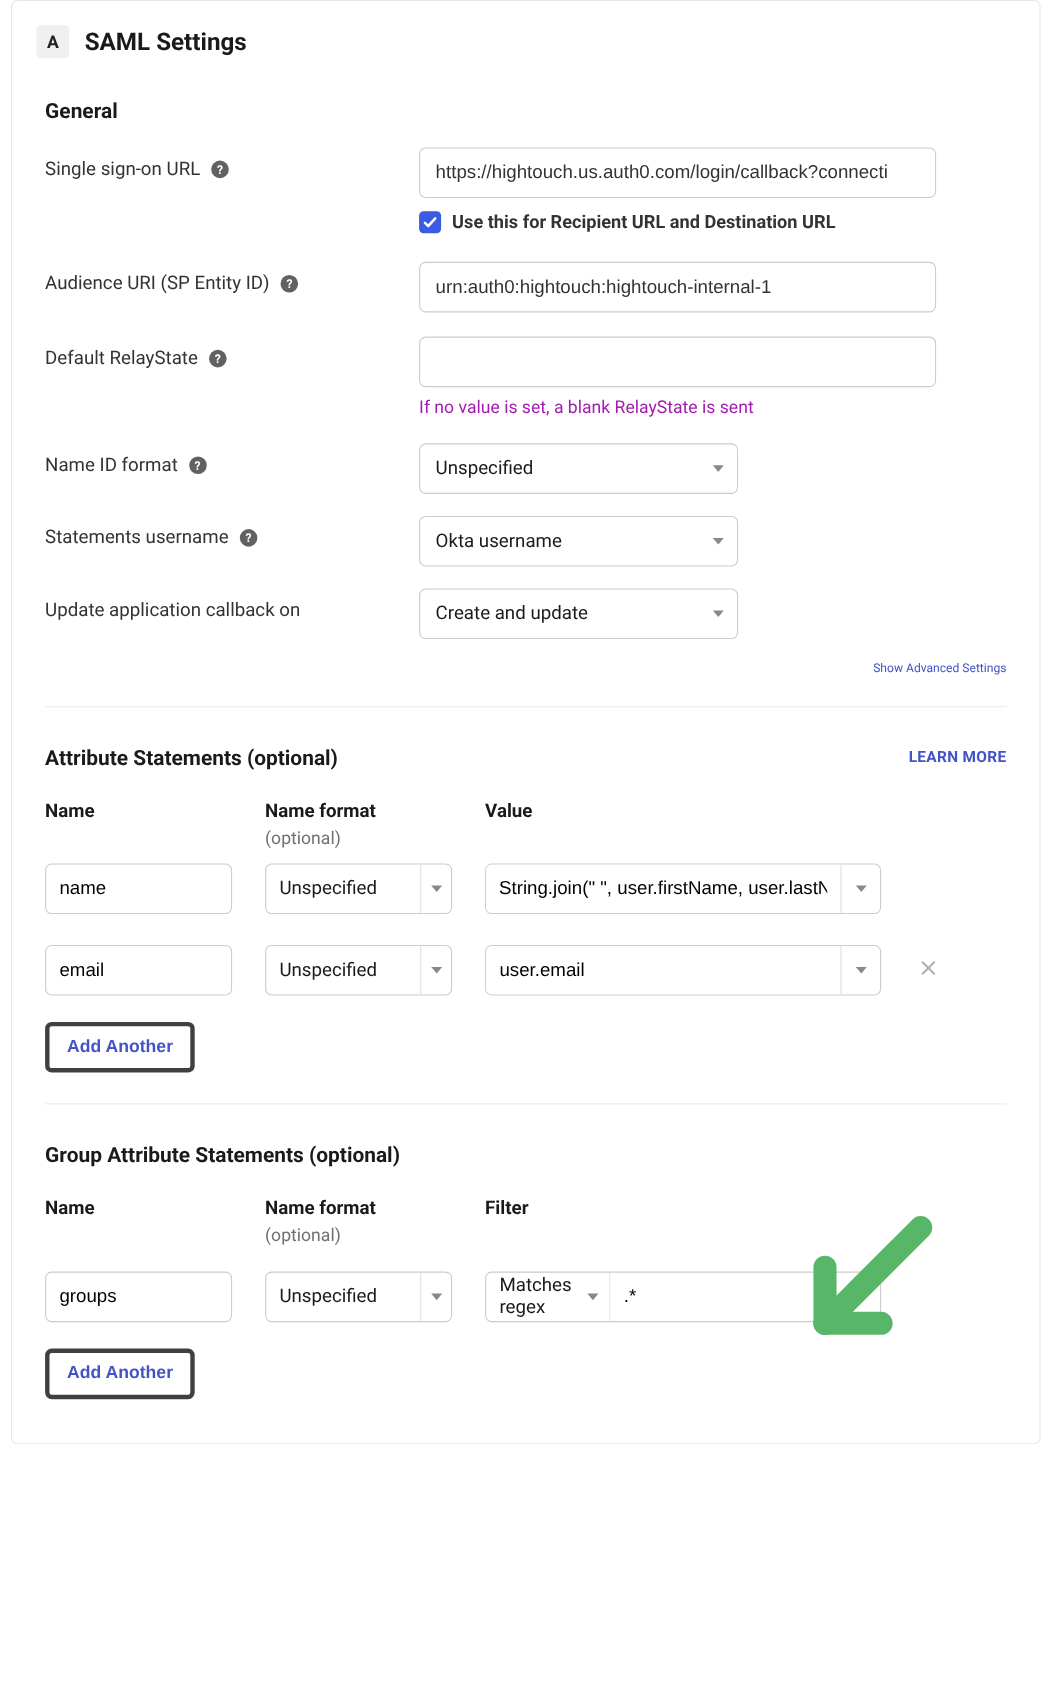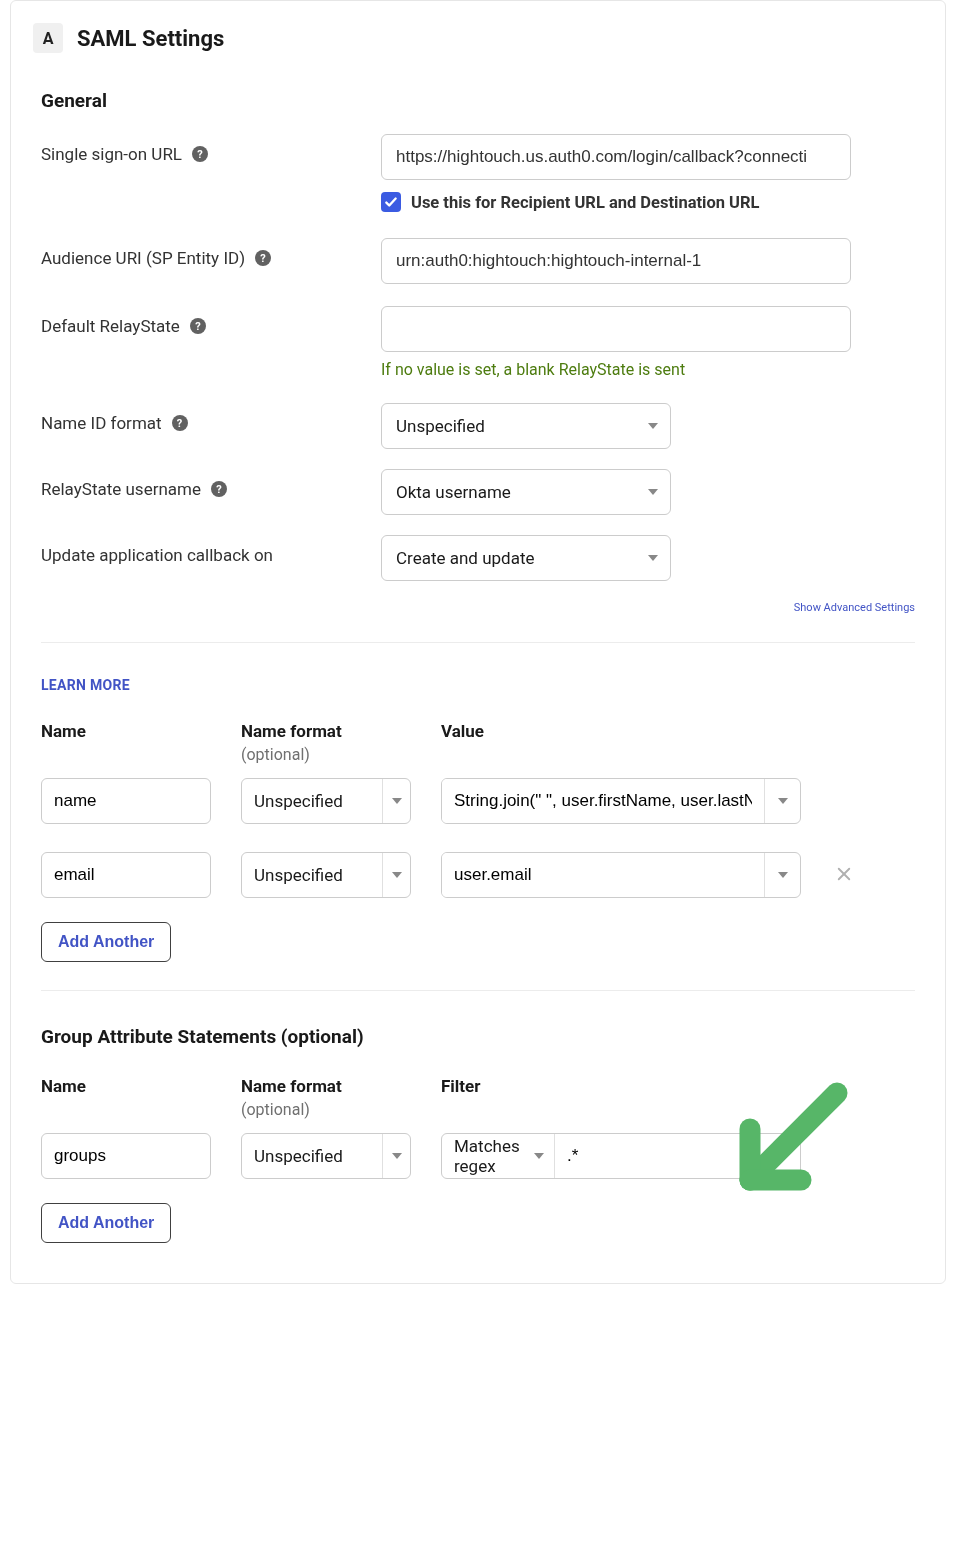--- a/index.html
+++ b/index.html
@@ -13,21 +13,21 @@
   .row { display: flex; align-items: flex-start; margin-bottom: 16px; }
   .row .label-col { width: 340px; display: flex; align-items: center; gap: 10px; padding-top: 10px; font-size: 17px; color: #333; }
   .help-icon { width: 16px; height: 16px; border-radius: 50%; background: #616161; color: #fff; font-size: 11px; display: inline-flex; align-items: center; justify-content: center; font-weight: 700; cursor: default; }
   .field-col { flex: 1; }
   .text-input { width: 100%; height: 46px; padding: 0 14px; border: 1px solid #ccc; border-radius: 6px; font-size: 17px; color: #333; background: #fff; }
   .text-input.full { width: 470px; max-width: 100%; }
   .check-row { display: flex; align-items: center; gap: 10px; margin-top: 12px; font-weight: bold; }
   .checkbox { width: 20px; height: 20px; border-radius: 4px; background: #3b5be2; display: inline-flex; align-items: center; justify-content: center; color: #fff; }
   .checkbox svg { width: 14px; height: 14px; }
   .check-label { font-size: 16.5px; color: #333; }
-  .hint { color: #4d7c0f; font-size: 16px; margin-top: 8px; }
+  .hint { color: #a21caf; font-size: 16px; margin-top: 8px; }
   .select { width: 290px; height: 46px; border: 1px solid #ccc; border-radius: 6px; background: #fff; display: flex; align-items: center; justify-content: space-between; padding: 0 12px 0 14px; font-size: 17px; cursor: pointer; }
   .caret { width: 0; height: 0; border-left: 5px solid transparent; border-right: 5px solid transparent; border-top: 6px solid #888; }
   .link-blue { color: #4254c5; font-size: 11px; cursor: pointer; }
   .right-link-wrap { display: flex; justify-content: flex-end; margin: 20px 30px 0 0; }
   hr.sep { border: none; border-top: 1px solid #ececec; margin: 28px 30px 0 30px; }
   .subsection-head { display: flex; align-items: center; justify-content: space-between; padding: 0 30px; margin-top: 34px; }
   .subsection-head h3 { font-size: 19px; font-weight: 700; }
   .learn-more { color: #4254c5; font-size: 14px; font-weight: 700; letter-spacing: 0.3px; cursor: pointer; }
   .table-head { display: flex; padding: 0 30px; margin-top: 28px; gap: 0; }
   .th-name { width: 200px; font-weight: 700; font-size: 17px; }
@@ -35,22 +35,22 @@
   .th-val  { width: 280px; font-weight: 700; font-size: 17px; }
   .th-sub  { color: #707070; font-weight: 400; font-size: 16px; margin-top: 4px; display: block; }
   .attr-row { display: flex; align-items: center; padding: 0 30px; margin-top: 14px; gap: 30px; }
   .attr-name-input { width: 170px; height: 46px; padding: 0 12px; border: 1px solid #ccc; border-radius: 6px; font-size: 17px; }
   .attr-fmt-select { width: 170px; height: 46px; border: 1px solid #ccc; border-radius: 6px; display: flex; align-items: center; justify-content: space-between; padding: 0 10px 0 12px; font-size: 17px; background: #fff; cursor: pointer; }
   .attr-fmt-select .caret-box { width: 28px; height: 100%; display: flex; align-items: center; justify-content: center; border-left: 1px solid #e0e0e0; margin-right: -10px; }
   .attr-val-wrap { display: flex; width: 360px; height: 46px; border: 1px solid #ccc; border-radius: 6px; overflow: hidden; background: #fff; }
   .attr-val-input { flex: 1; border: none; padding: 0 12px; font-size: 17px; outline: none; }
   .attr-val-caret { width: 36px; border-left: 1px solid #e0e0e0; display: flex; align-items: center; justify-content: center; cursor: pointer; }
   .remove-x { color: #b0b0b0; font-size: 22px; cursor: pointer; padding-left: 4px; }
-  .btn-outline { margin: 24px 0 0 30px; padding: 10px 16px; border: 1px solid #404040; border-radius: 6px; color: #4254c5; font-size: 16px; font-weight: 600; background: #fff; cursor: pointer; }
-  .group-row { display: flex; align-items: center; padding: 0 30px; margin-top: 14px; gap: 30px; position: relative; }
+  .btn-outline { margin: 24px 0 0 30px; padding: 10px 16px; border: 4px solid #404040; border-radius: 6px; color: #4254c5; font-size: 16px; font-weight: 600; background: #fff; cursor: pointer; }
+  .group-row { display: flex; align-items: center; padding: 0 30px; margin-top: 24px; gap: 30px; position: relative; }
   .group-filter-wrap { display: flex; width: 360px; height: 46px; border: 1px solid #ccc; border-radius: 6px; overflow: hidden; background: #fff; }
   .group-filter-select { width: 180px; display: flex; align-items: center; justify-content: space-between; padding: 0 10px 0 12px; font-size: 17px; border-right: 1px solid #e0e0e0; cursor: pointer; }
   .group-filter-input { flex: 1; border: none; padding: 0 12px; font-size: 17px; outline: none; }
   .arrow-annot { position: absolute; right: 90px; top: -58px; pointer-events: none; }
   .arrow-annot svg { width: 150px; height: 150px; }
 </style>
 </head>
 <body>
 
 <div class="panel">
@@ -110,21 +110,21 @@
       <div class="field-col">
         <div class="select">
           <span>Unspecified</span>
           <span class="caret"></span>
         </div>
       </div>
     </div>
 
     <div class="row" style="margin-top:20px;">
       <div class="label-col">
-        <span>RelayState username</span>
+        <span>Statements username</span>
         <span class="help-icon">?</span>
       </div>
       <div class="field-col">
         <div class="select">
           <span>Okta username</span>
           <span class="caret"></span>
         </div>
       </div>
     </div>
 
@@ -142,20 +142,21 @@
   </div>
 
   <div class="right-link-wrap">
     <span class="link-blue">Show Advanced Settings</span>
   </div>
 
   <hr class="sep">
 
   
   <div class="subsection-head">
+    <h3>Attribute Statements (optional)</h3>
     <span class="learn-more">LEARN MORE</span>
   </div>
 
   <div class="table-head">
     <div class="th-name">Name</div>
     <div class="th-fmt">
       <span>Name format</span>
       <span class="th-sub">(optional)</span>
     </div>
     <div class="th-val">Value</div>

